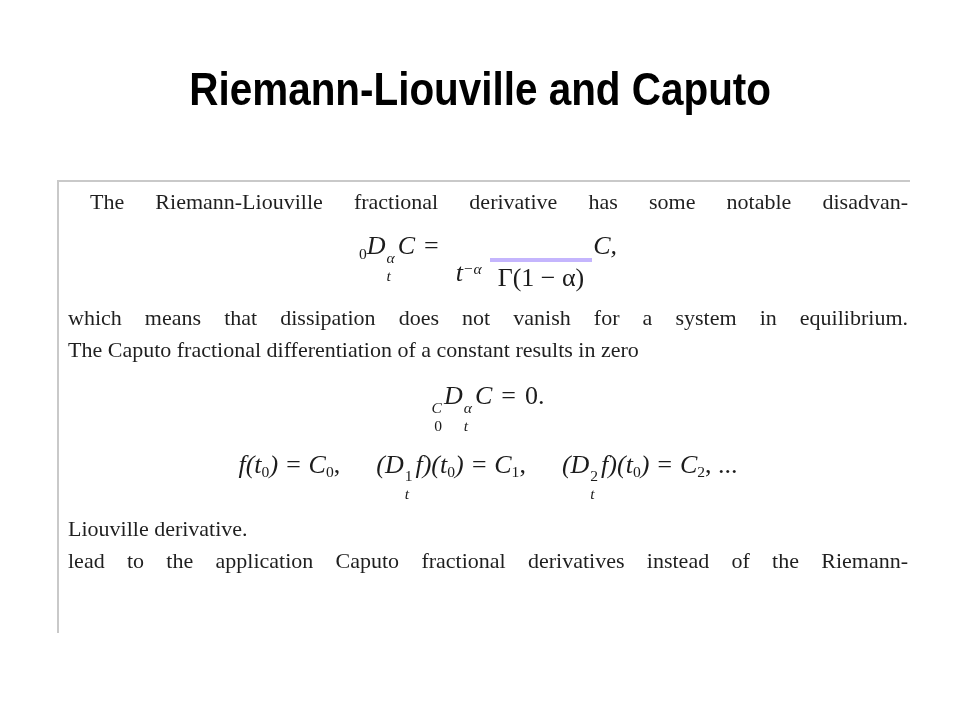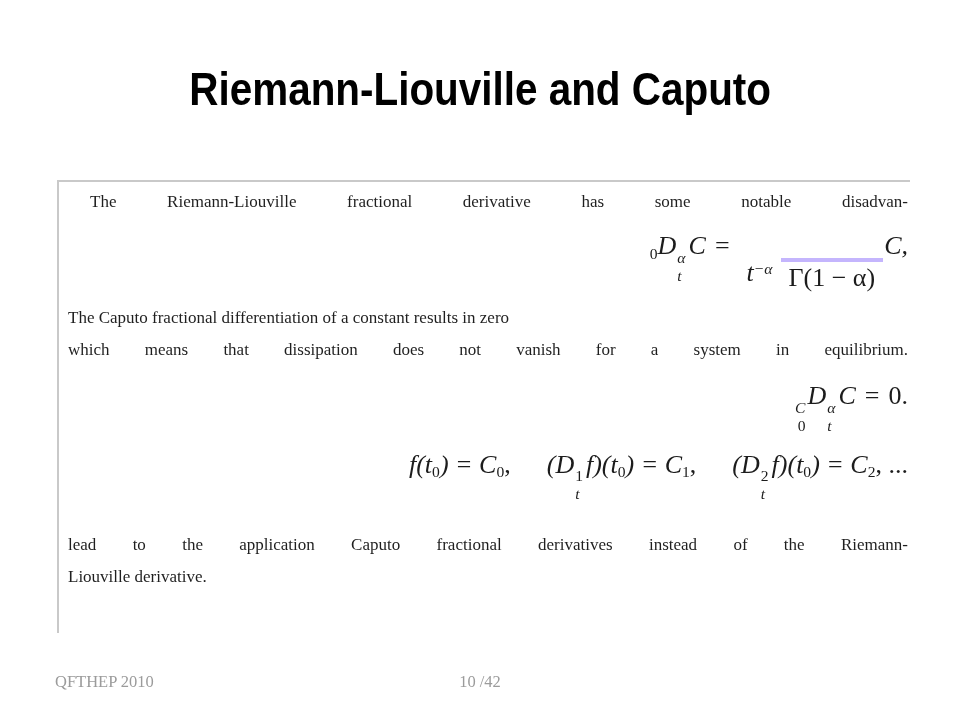--- a/index.html
+++ b/index.html
@@ -18,33 +18,33 @@
   }
 
   
   .content-box {
     position:absolute; left:57px; top:180px; width:853px; height:453px;
     border-top:2px solid #c9c9c9; border-left:2px solid #c9c9c9;
     box-sizing:border-box; padding:4px 0 0 9px;
     color:#1f1f1f;
   }
   .line {
-    width:840px; font-size:17px; line-height:32px; color:#1f1f1f;
+    width:840px; font-size:22px; line-height:32px; color:#1f1f1f;
   }
   .j { text-align:justify; text-align-last:justify; }
   .indent { text-indent:22px; }
 
   
   .equation {
-    width:840px; text-align:right; font-size:26px; color:#1c1c1c;
+    width:840px; text-align:center; font-size:26px; color:#1c1c1c;
     line-height:1.1;
   }
   .eq1 { margin:14px 0 10px; }
   .eq2 { margin:16px 0 12px; }
-  .eq3 { margin:16px 0 26px; }
+  .eq3 { margin:16px 0 10px; }
   .it { font-style:italic; }
   .up { font-style:normal; }
   .op { margin:0 9px; }
   .presub { font-size:0.6em; font-style:normal; position:relative; top:0.3em; }
   .stack {
     display:inline-flex; flex-direction:column; align-items:flex-start;
     font-size:0.6em; line-height:1.15; vertical-align:-0.55em;
     margin-left:1px; margin-right:3px;
   }
   .stack.pre { align-items:flex-end; margin-right:2px; margin-left:0; }
@@ -80,43 +80,39 @@
     <div class="line j indent">The Riemann-Liouville fractional derivative has some notable disadvan-</div>
 
     <div class="equation eq1"><span class="presub">0</span><span class="it">D</span><span class="stack">
           <span class="it">α</span>
           <span class="it">t</span>
         </span><span class="it">C</span><span class="op up">=</span><span class="frac">
           <span class="num"><span class="it">t</span><span class="supin it">−α</span></span>
           <span class="den up">Γ(1 − α)</span>
         </span><span class="it">C,</span></div>
 
+    <div class="line j">which means that dissipation does not vanish for a system in equilibrium.</div>
     <div class="line">The Caputo fractional differentiation of a constant results in zero</div>
-    <div class="line j">which means that dissipation does not vanish for a system in equilibrium.</div>
 
     <div class="equation eq2"><span class="stack pre">
           <span class="it">C</span>
           <span class="up">0</span>
         </span><span class="it">D</span><span class="stack">
           <span class="it">α</span>
           <span class="it">t</span>
         </span><span class="it">C</span><span class="op up">=</span><span class="up">0.</span></div>
 
 
     <div class="equation eq3"><span class="group"><span class="it">f(t</span><span class="sb">0</span><span class="it">) = C</span><span class="sb">0</span><span class="up">,</span></span><span class="group"><span class="it">(D</span><span class="stack">
             <span class="up">1</span>
             <span class="it">t</span>
           </span><span class="it">f)(t</span><span class="sb">0</span><span class="it">) = C</span><span class="sb">1</span><span class="up">,</span></span><span class="group"><span class="it">(D</span><span class="stack">
             <span class="up">2</span>
             <span class="it">t</span>
           </span><span class="it">f)(t</span><span class="sb">0</span><span class="it">) = C</span><span class="sb">2</span><span class="up">, ...</span></span></div>
 
+    <div class="line">Liouville derivative.</div>
     <div class="line j">lead to the application Caputo fractional derivatives instead of the Riemann-</div>
-    <div class="line">Liouville derivative.</div>
 
   </div>
 
-  <div class="footer">
-    <span class="footer-left">QFTHEP 2010</span>
-    <span class="footer-page">10 /42</span>
-  </div>
 
 </div>
 
 </body></html>

